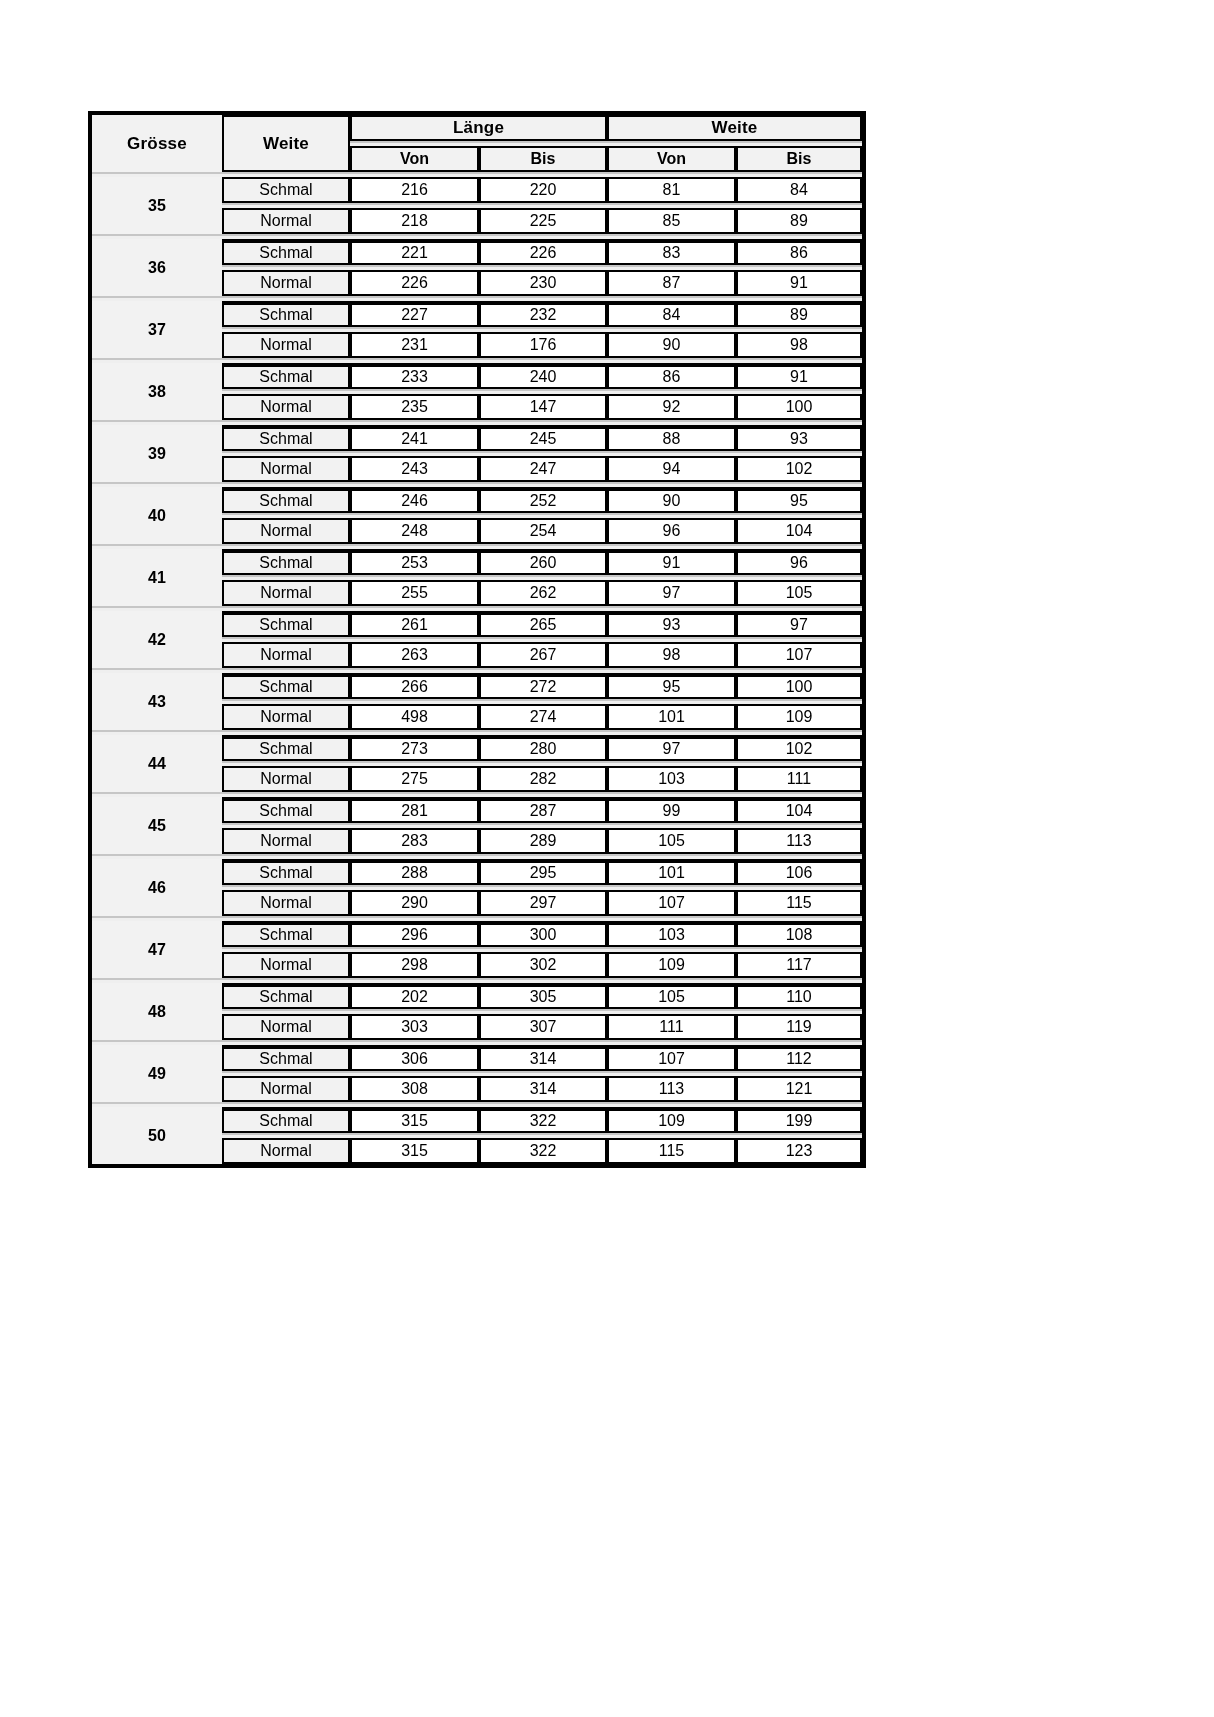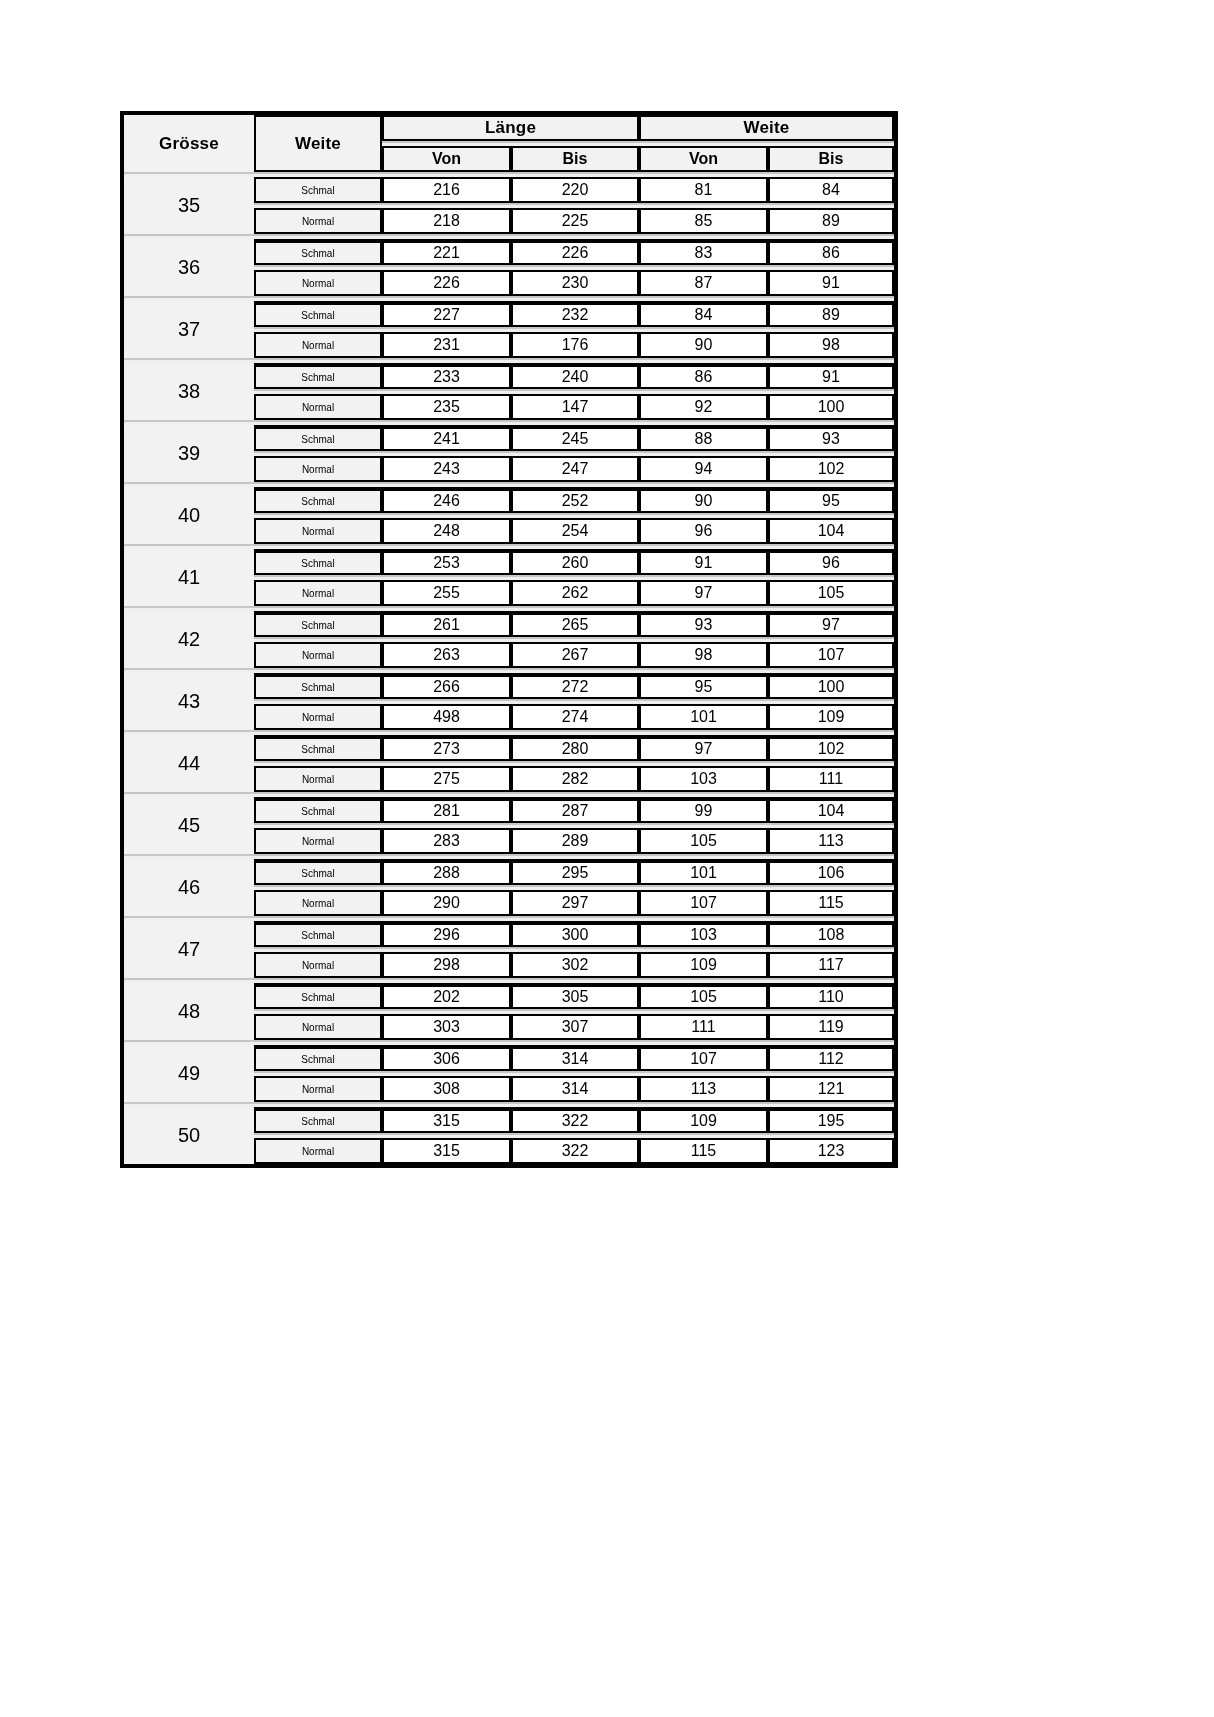--- a/index.html
+++ b/index.html
@@ -8,21 +8,21 @@
     position: relative;
     width: 1214px;
     height: 1717px;
     background: #ffffff;
     font-family: "Liberation Sans", sans-serif;
     color: #000000;
     overflow: hidden;
   }
   .size-table {
     position: absolute;
-    left: 120px;
+    left: 88px;
     top: 111px;
     border: 4px solid #000000;
     display: grid;
     grid-template-columns: 130px 128px 129px 128px 129px 126px;
     grid-auto-rows: 26px;
     grid-auto-flow: row;
     row-gap: 5px;
     column-gap: 0;
     
     background: repeating-linear-gradient(
@@ -41,22 +41,22 @@
   }
   .span2r { grid-row: span 2; }
   .span2c { grid-column: span 2; }
   .col1 { grid-column: 1; }
   .shade { background: #f2f2f2; }
   .white { background: #ffffff; }
   .b { border: 2px solid #000000; }
   .gt { border-top-width: 4px; }           
   .hdr { font-weight: bold; font-size: 17px; letter-spacing: 0.2px; }
   .sub { font-weight: bold; font-size: 16px; text-align: right; }
-  .size-num { font-weight: normal; font-size: 20px; }
-  .wlabel { font-size: 10px; }
+  .size-num { font-weight: bold; font-size: 16px; }
+  .wlabel { font-size: 16px; }
   .num { font-size: 16px; }
 </style>
 </head>
 <body>
 
 <div class="page">
   <div class="size-table" id="size-table">
 
     <div class="cell shade hdr span2r">Grösse</div>
     <div class="cell shade hdr span2r b">Weite</div>
@@ -231,20 +231,20 @@
       <div class="cell shade wlabel b">Normal</div>
       <div class="cell white num b">308</div>
       <div class="cell white num b">314</div>
       <div class="cell white num b">113</div>
       <div class="cell white num b">121</div>
       <div class="cell shade size-num span2r col1">50</div>
       <div class="cell shade wlabel b gt">Schmal</div>
       <div class="cell white num b gt">315</div>
       <div class="cell white num b gt">322</div>
       <div class="cell white num b gt">109</div>
-      <div class="cell white num b gt">195</div>
+      <div class="cell white num b gt">199</div>
       <div class="cell shade wlabel b">Normal</div>
       <div class="cell white num b">315</div>
       <div class="cell white num b">322</div>
       <div class="cell white num b">115</div>
       <div class="cell white num b">123</div>
     </div>
 </div>
 
 </body></html>

